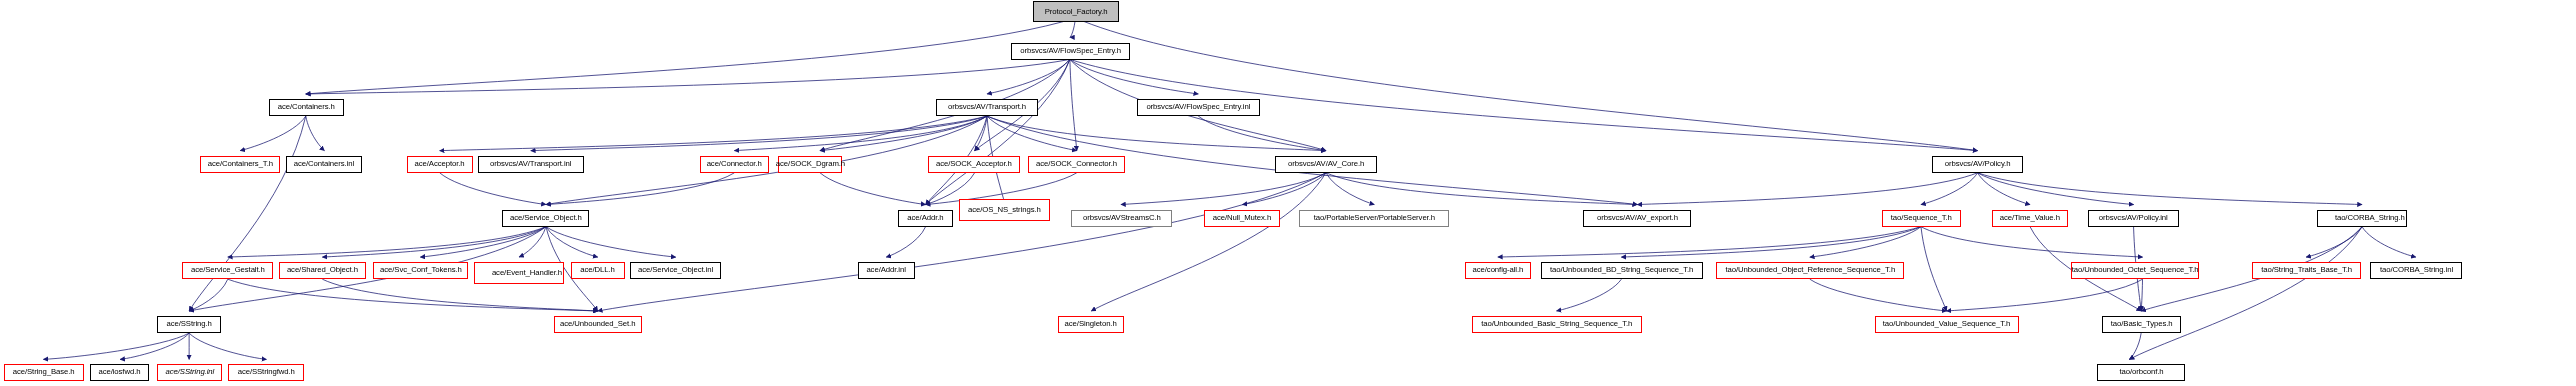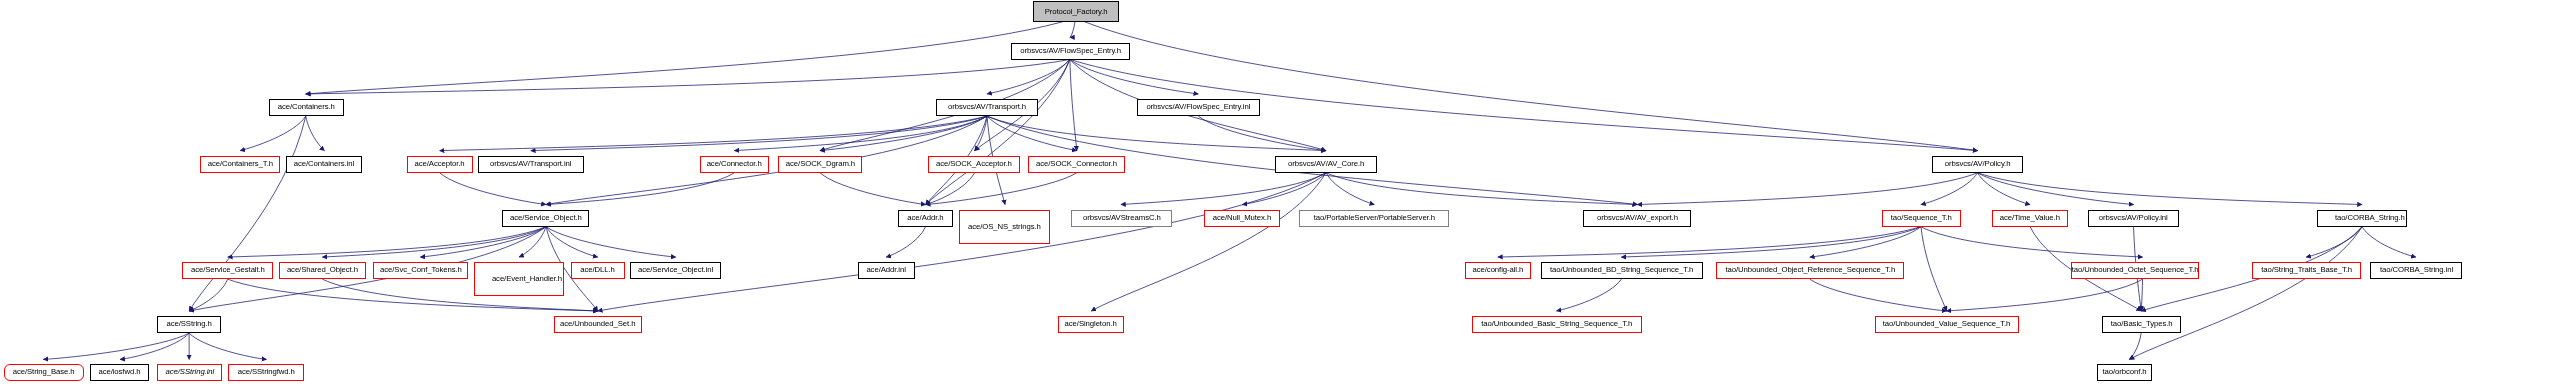--- a/index.html
+++ b/index.html
@@ -176,42 +176,42 @@
       </div>
       <div class="node red" style="left: 407px; top: 156px; width: 66px; height: 16.6px;">
         <span class="node-label">ace/Acceptor.h</span>
       </div>
       <div class="node" style="left: 478px; top: 156px; width: 106px; height: 16.6px;">
         <span class="node-label">orbsvcs/AV/Transport.inl</span>
       </div>
       <div class="node red" style="left: 700px; top: 156px; width: 69px; height: 16.6px;">
         <span class="node-label">ace/Connector.h</span>
       </div>
-      <div class="node red" style="left: 778px; top: 156px; width: 84px; height: 16.6px;">
+      <div class="node red" style="left: 778px; top: 156px; width: 64px; height: 16.6px;">
         <span class="node-label">ace/SOCK_Dgram.h</span>
       </div>
       <div class="node red" style="left: 928px; top: 156px; width: 92px; height: 16.6px;">
         <span class="node-label">ace/SOCK_Acceptor.h</span>
       </div>
       <div class="node red" style="left: 1028px; top: 156px; width: 97px; height: 16.6px;">
         <span class="node-label">ace/SOCK_Connector.h</span>
       </div>
       <div class="node" style="left: 1275px; top: 156px; width: 102px; height: 16.6px;">
         <span class="node-label">orbsvcs/AV/AV_Core.h</span>
       </div>
       <div class="node" style="left: 1932px; top: 156px; width: 91px; height: 16.6px;">
         <span class="node-label">orbsvcs/AV/Policy.h</span>
       </div>
       <div class="node" style="left: 502px; top: 210px; width: 87px; height: 16.6px;">
         <span class="node-label">ace/Service_Object.h</span>
       </div>
       <div class="node" style="left: 898px; top: 210px; width: 55px; height: 16.6px;">
         <span class="node-label">ace/Addr.h</span>
       </div>
-      <div class="node red" style="left: 959px; top: 210px; width: 91px; height: 34px;">
+      <div class="node red" style="left: 959px; top: 199px; width: 91px; height: 22px;">
         <span class="node-label">ace/OS_NS_strings.h</span>
       </div>
       <div class="node gray" style="left: 1071px; top: 210px; width: 101px; height: 16.6px;">
         <span class="node-label">orbsvcs/AVStreamsC.h</span>
       </div>
       <div class="node red" style="left: 1204px; top: 210px; width: 76px; height: 16.6px;">
         <span class="node-label">ace/Null_Mutex.h</span>
       </div>
       <div class="node gray" style="left: 1299px; top: 210px; width: 150px; height: 16.6px;">
         <span class="node-label">tao/PortableServer/PortableServer.h</span>
@@ -233,21 +233,21 @@
       </div>
       <div class="node red" style="left: 182px; top: 262px; width: 91px; height: 16.6px;">
         <span class="node-label">ace/Service_Gestalt.h</span>
       </div>
       <div class="node red" style="left: 279px; top: 262px; width: 87px; height: 16.6px;">
         <span class="node-label">ace/Shared_Object.h</span>
       </div>
       <div class="node red" style="left: 373px; top: 262px; width: 95px; height: 16.6px;">
         <span class="node-label">ace/Svc_Conf_Tokens.h</span>
       </div>
-      <div class="node red" style="left: 474px; top: 262px; width: 90px; height: 34px; padding-left: 16px;">
+      <div class="node red" style="left: 474px; top: 262px; width: 90px; height: 22px; padding-left: 16px;">
         <span class="node-label">ace/Event_Handler.h</span>
       </div>
       <div class="node red" style="left: 571px; top: 262px; width: 54px; height: 16.6px;">
         <span class="node-label">ace/DLL.h</span>
       </div>
       <div class="node" style="left: 630px; top: 262px; width: 91px; height: 16.6px;">
         <span class="node-label">ace/Service_Object.inl</span>
       </div>
       <div class="node" style="left: 858px; top: 262px; width: 57px; height: 16.6px;">
         <span class="node-label">ace/Addr.inl</span>
@@ -281,30 +281,30 @@
       </div>
       <div class="node red" style="left: 1472px; top: 316px; width: 170px; height: 16.6px;">
         <span class="node-label">tao/Unbounded_Basic_String_Sequence_T.h</span>
       </div>
       <div class="node red" style="left: 1875px; top: 316px; width: 144px; height: 16.6px;">
         <span class="node-label">tao/Unbounded_Value_Sequence_T.h</span>
       </div>
       <div class="node" style="left: 2102px; top: 316px; width: 79px; height: 16.6px;">
         <span class="node-label">tao/Basic_Types.h</span>
       </div>
-      <div class="node red" style="left: 3.5px; top: 364px; width: 80px; height: 16.6px; border-radius: 6px;">
+      <div class="node red" style="left: 3.5px; top: 364px; width: 80px; height: 16.6px;">
         <span class="node-label">ace/String_Base.h</span>
       </div>
       <div class="node" style="left: 90px; top: 364px; width: 59px; height: 16.6px;">
         <span class="node-label">ace/iosfwd.h</span>
       </div>
       <div class="node red" style="left: 157px; top: 364px; width: 65px; height: 16.6px; font-style: italic;">
         <span class="node-label">ace/SString.inl</span>
       </div>
       <div class="node red" style="left: 228px; top: 364px; width: 76px; height: 16.6px;">
         <span class="node-label">ace/SStringfwd.h</span>
       </div>
-      <div class="node" style="left: 2097px; top: 364px; width: 55px; height: 16.6px;">
+      <div class="node" style="left: 2097px; top: 364px; width: 88px; height: 16.6px;">
         <span class="node-label">tao/orbconf.h</span>
       </div>
     </div>
 </div>
 
 
 </body></html>

